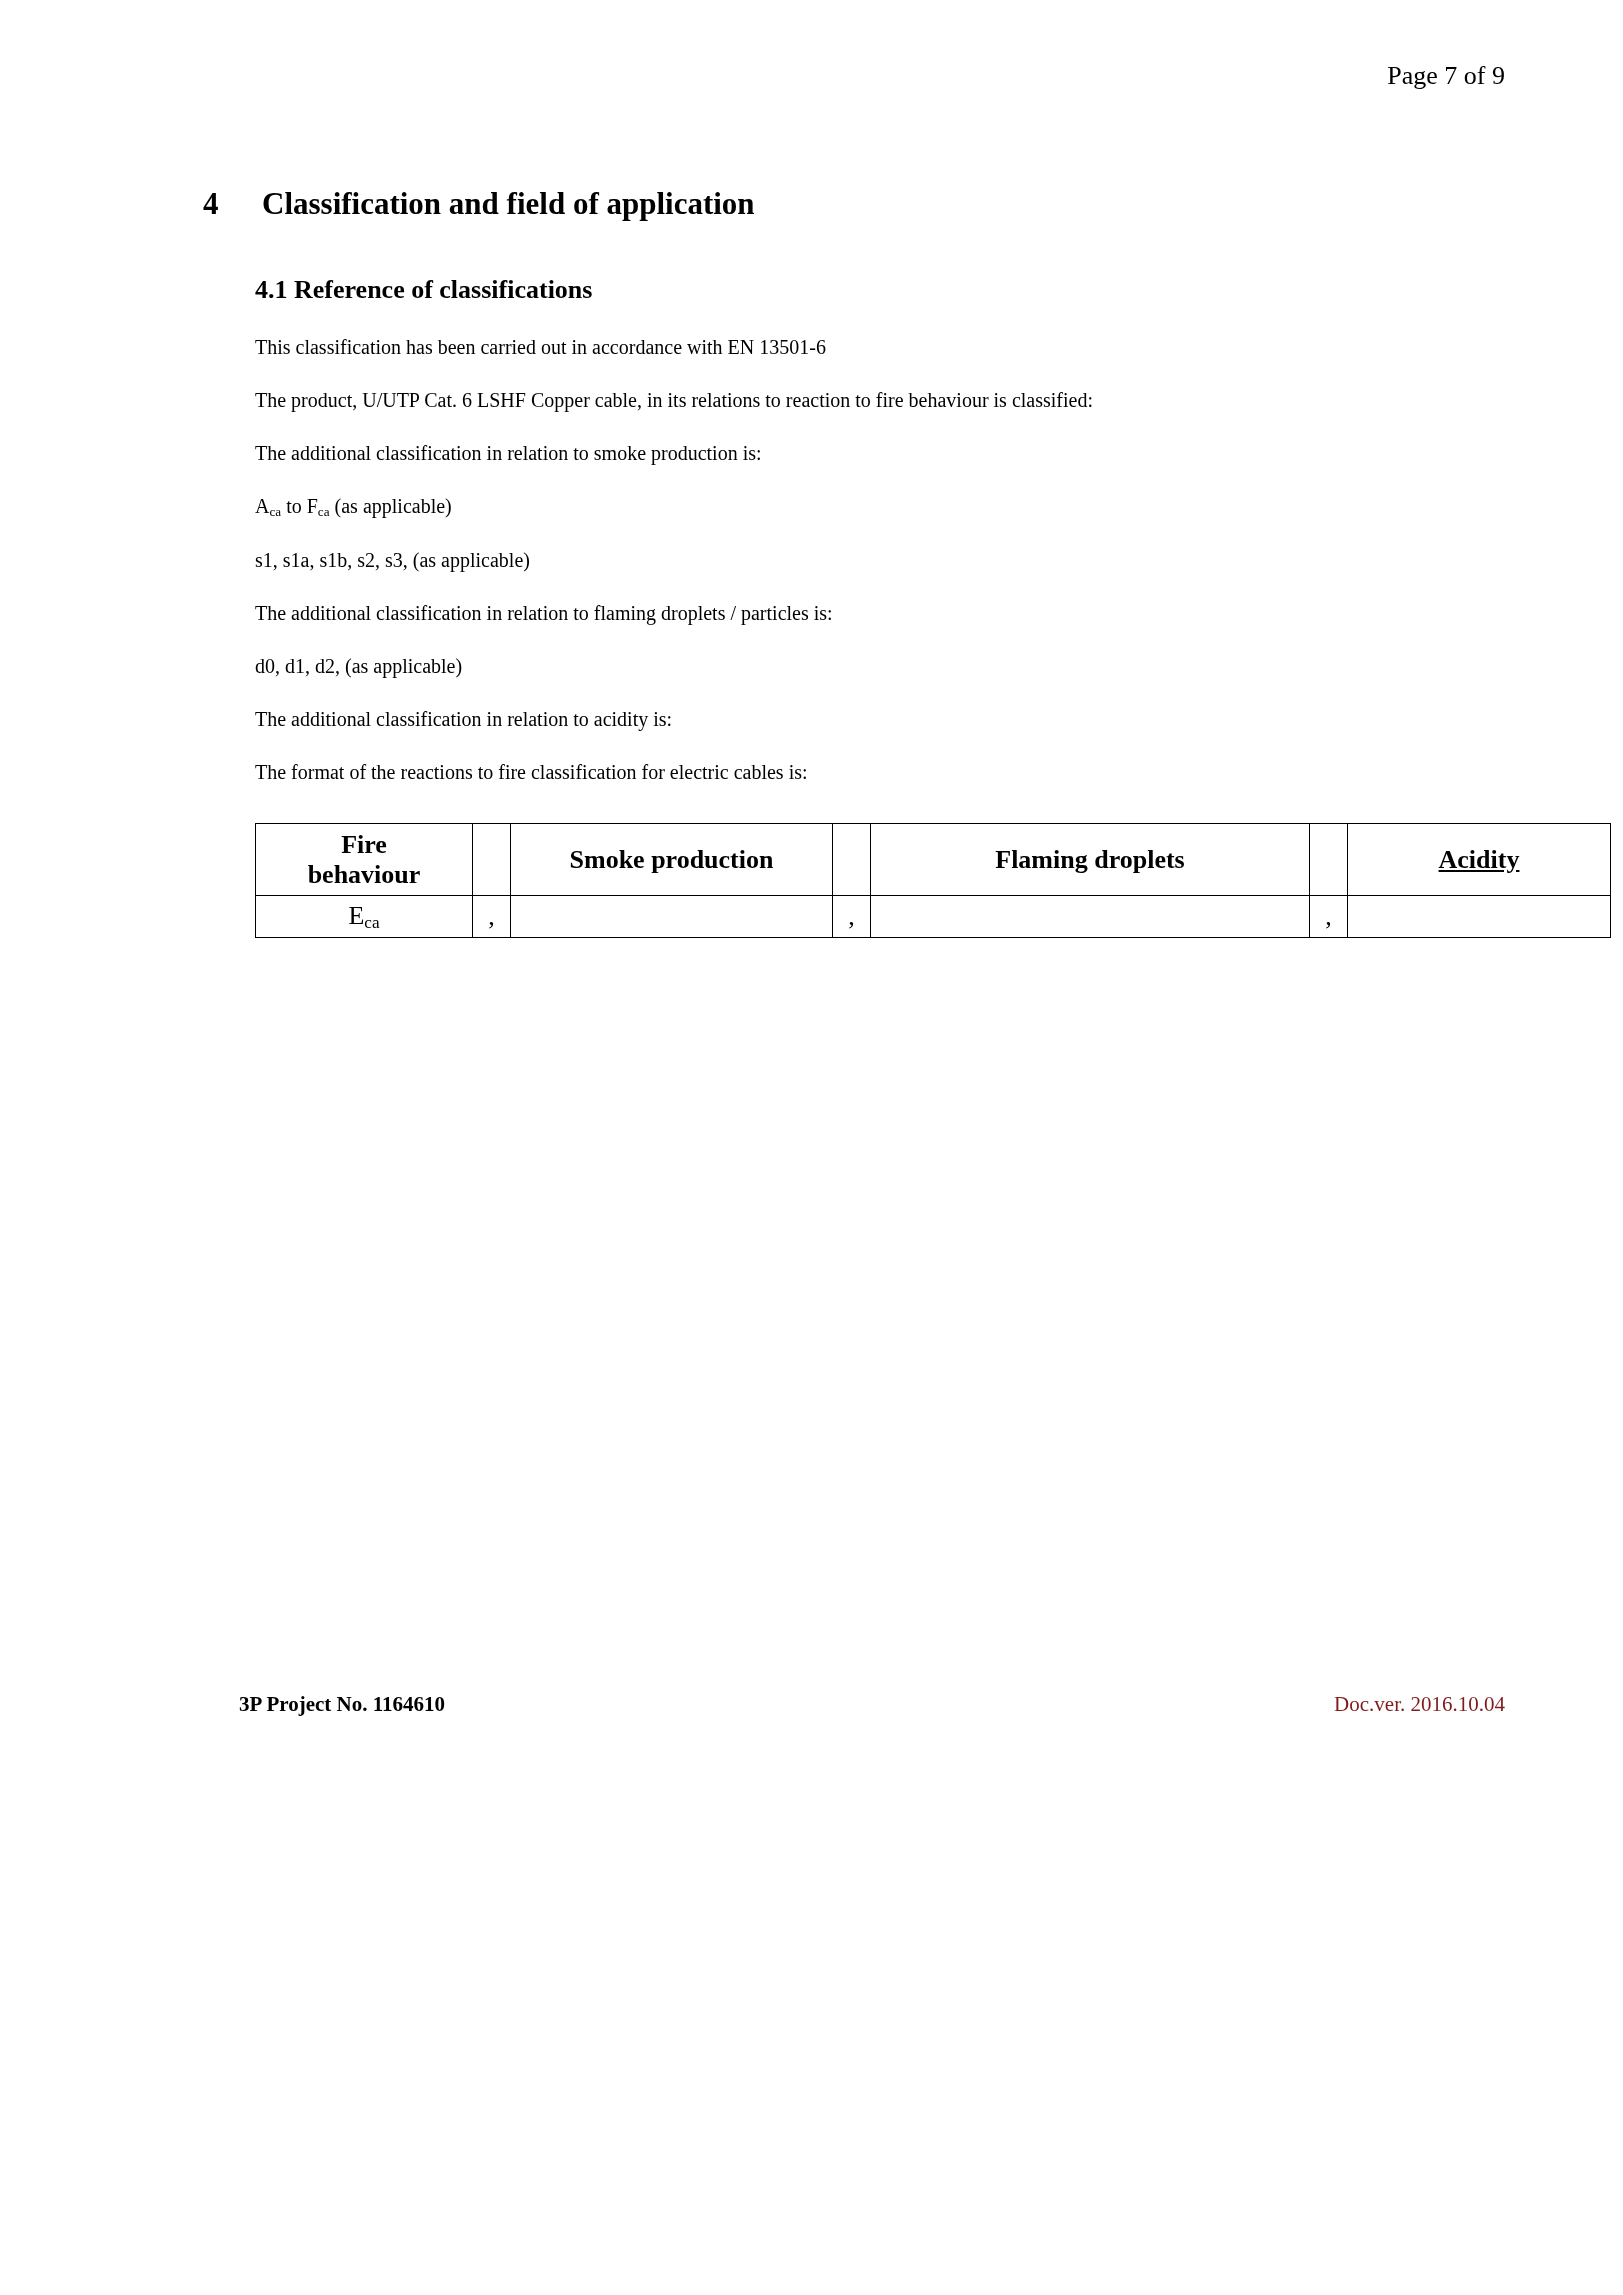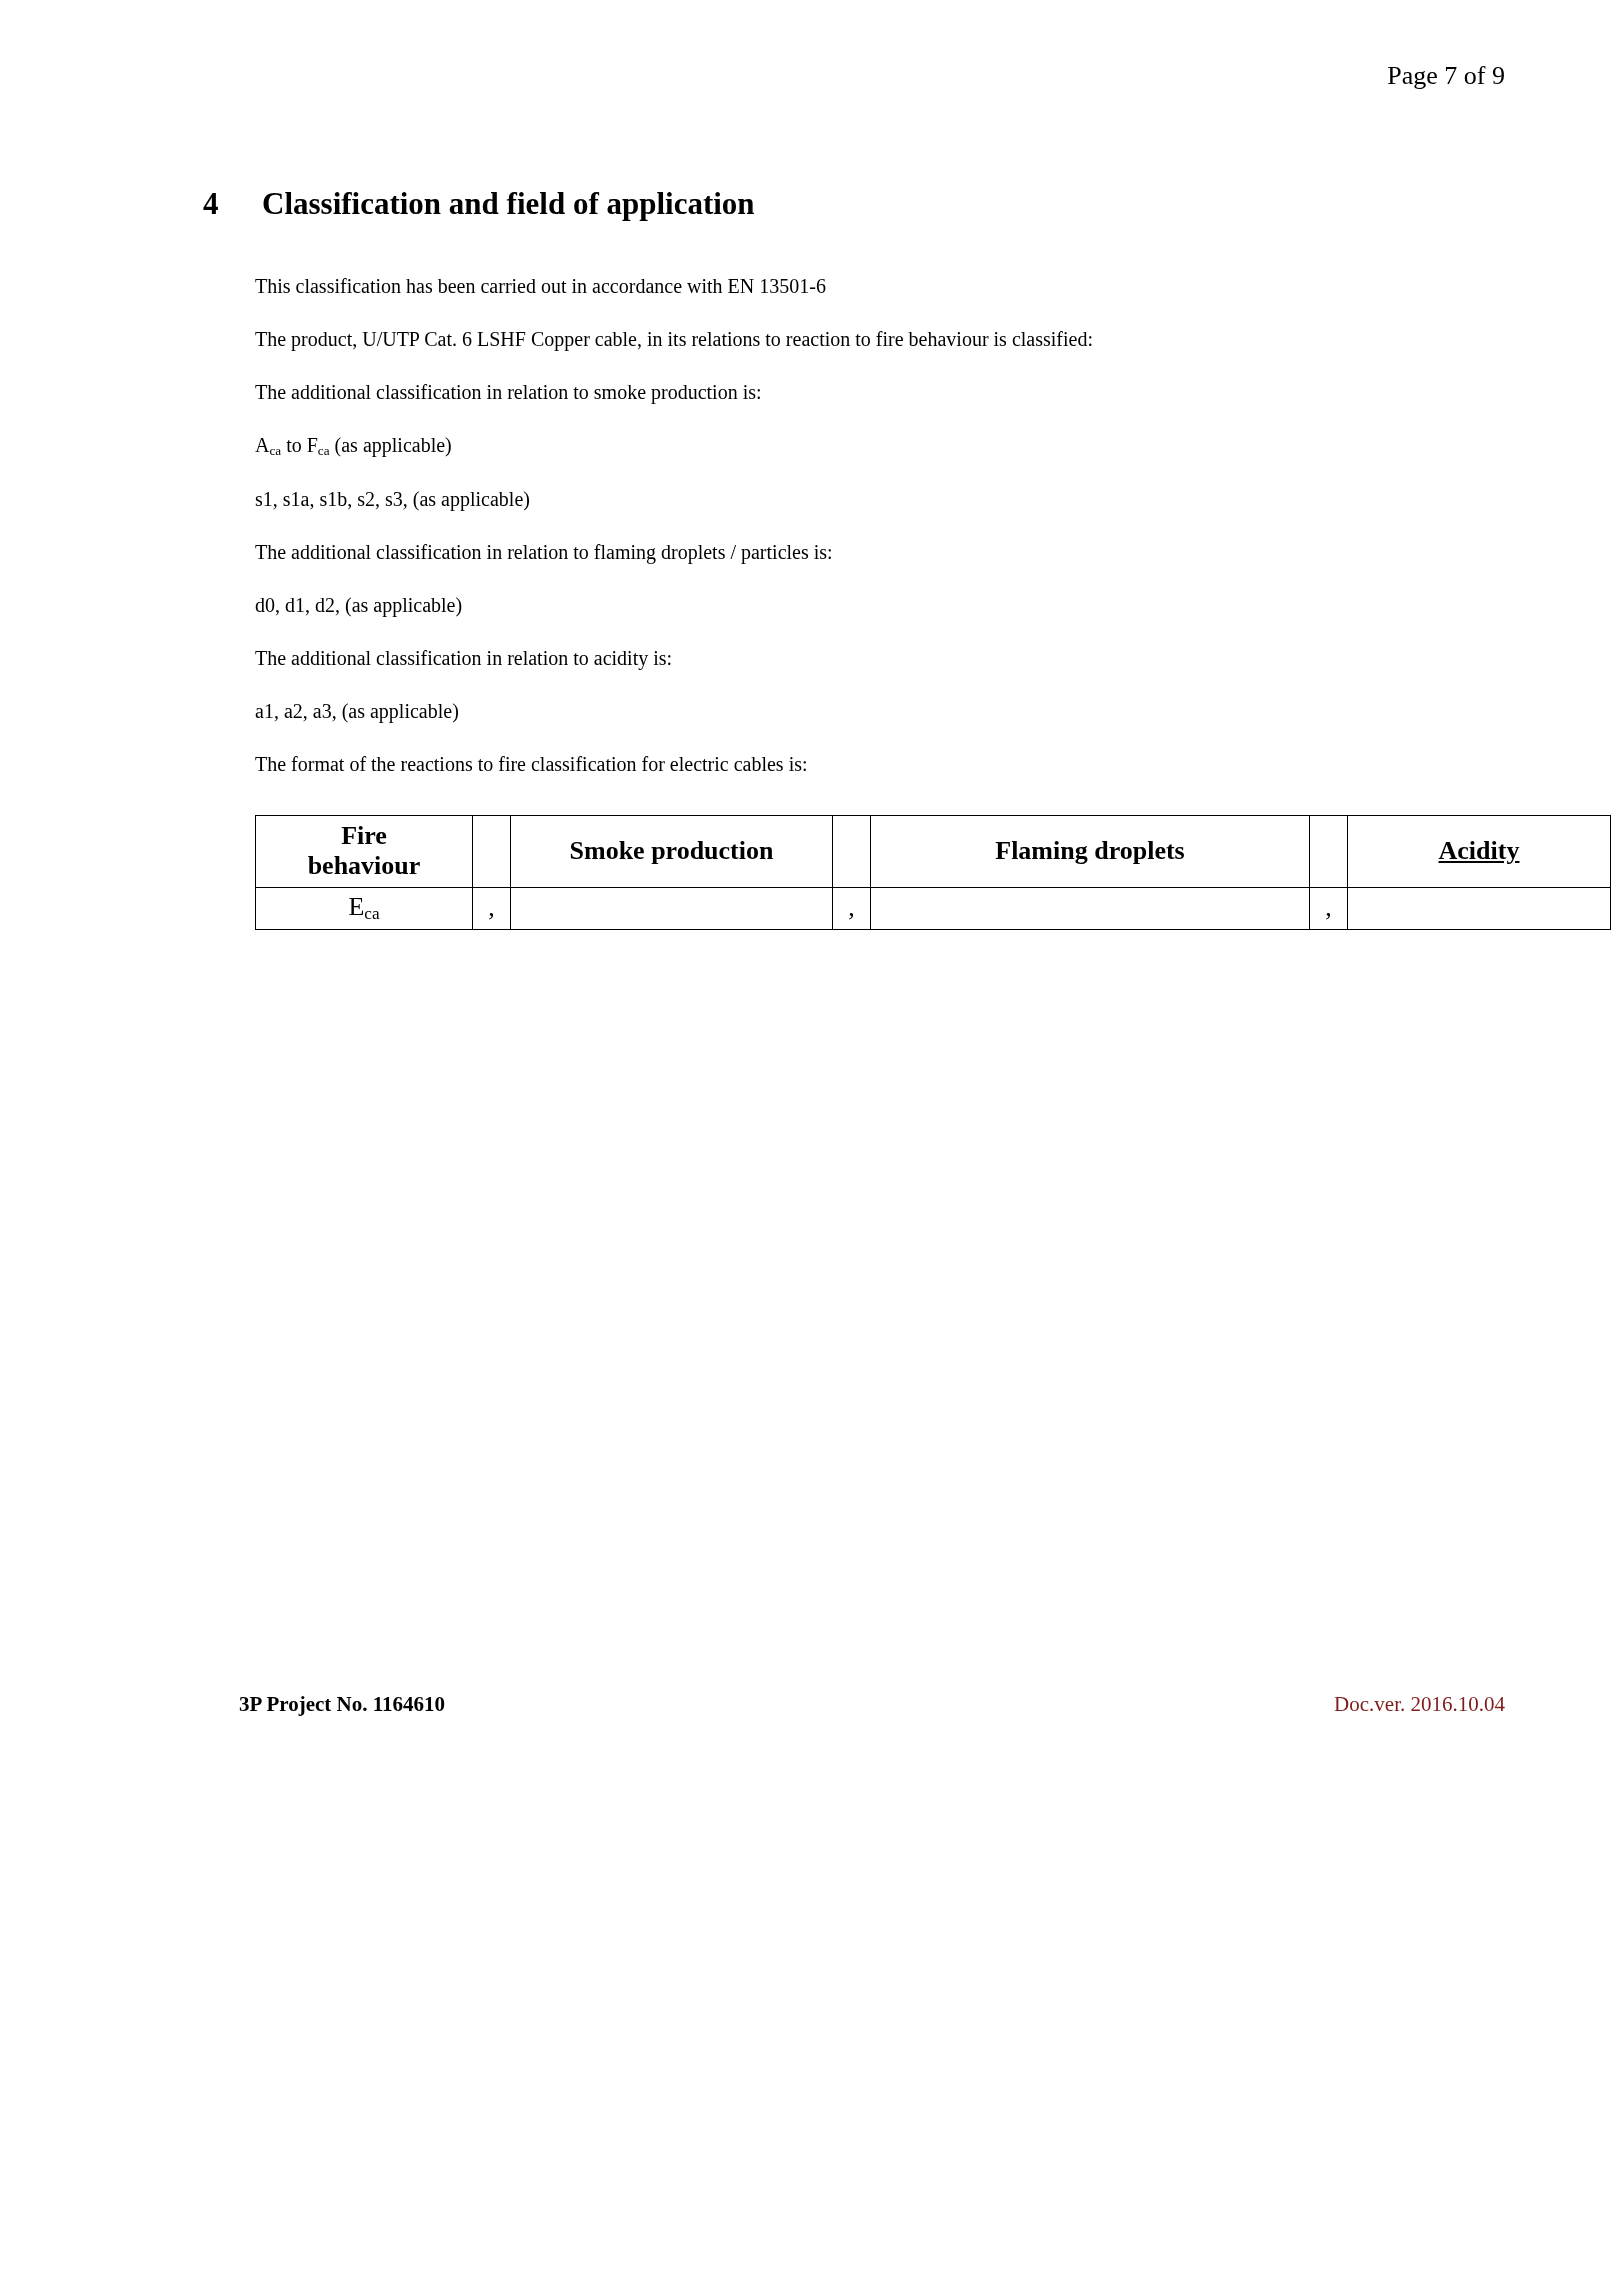--- a/index.html
+++ b/index.html
@@ -130,39 +130,39 @@
 
   <div class="content">
 
     <div class="section-heading">
       <span class="num">4</span>
       <span class="title">Classification and field of application</span>
     </div>
 
     <div class="body-block">
 
+      <div class="sub-heading">4.1 Reference of classifications</div>
 
       <p class="para">This classification has been carried out in accordance with EN 13501-6</p>
 
 
       <p class="para wide">The product, U/UTP Cat. 6 LSHF Copper cable, in its relations to reaction to fire behaviour is classified:</p>
 
       <p class="para">The additional classification in relation to smoke production is:</p>
 
       <p class="para"><span>A</span><sub>ca</sub><span> to F</span><sub>ca</sub><span> (as applicable)</span></p>
 
       <p class="para">s1, s1a, s1b, s2, s3, (as applicable)</p>
 
       <p class="para">The additional classification in relation to flaming droplets / particles is:</p>
 
       <p class="para">d0, d1, d2, (as applicable)</p>
 
       <p class="para">The additional classification in relation to acidity is:</p>
 
-      <p class="para">a1, a2, a3, (as applicable)</p>
 
       <p class="para">The format of the reactions to fire classification for electric cables is:</p>
 
       <table class="cls-table">
         <thead>
           <tr>
             <th class="col-fire">
               <span>Fire</span><br>
               <span>behaviour</span>
             </th>

